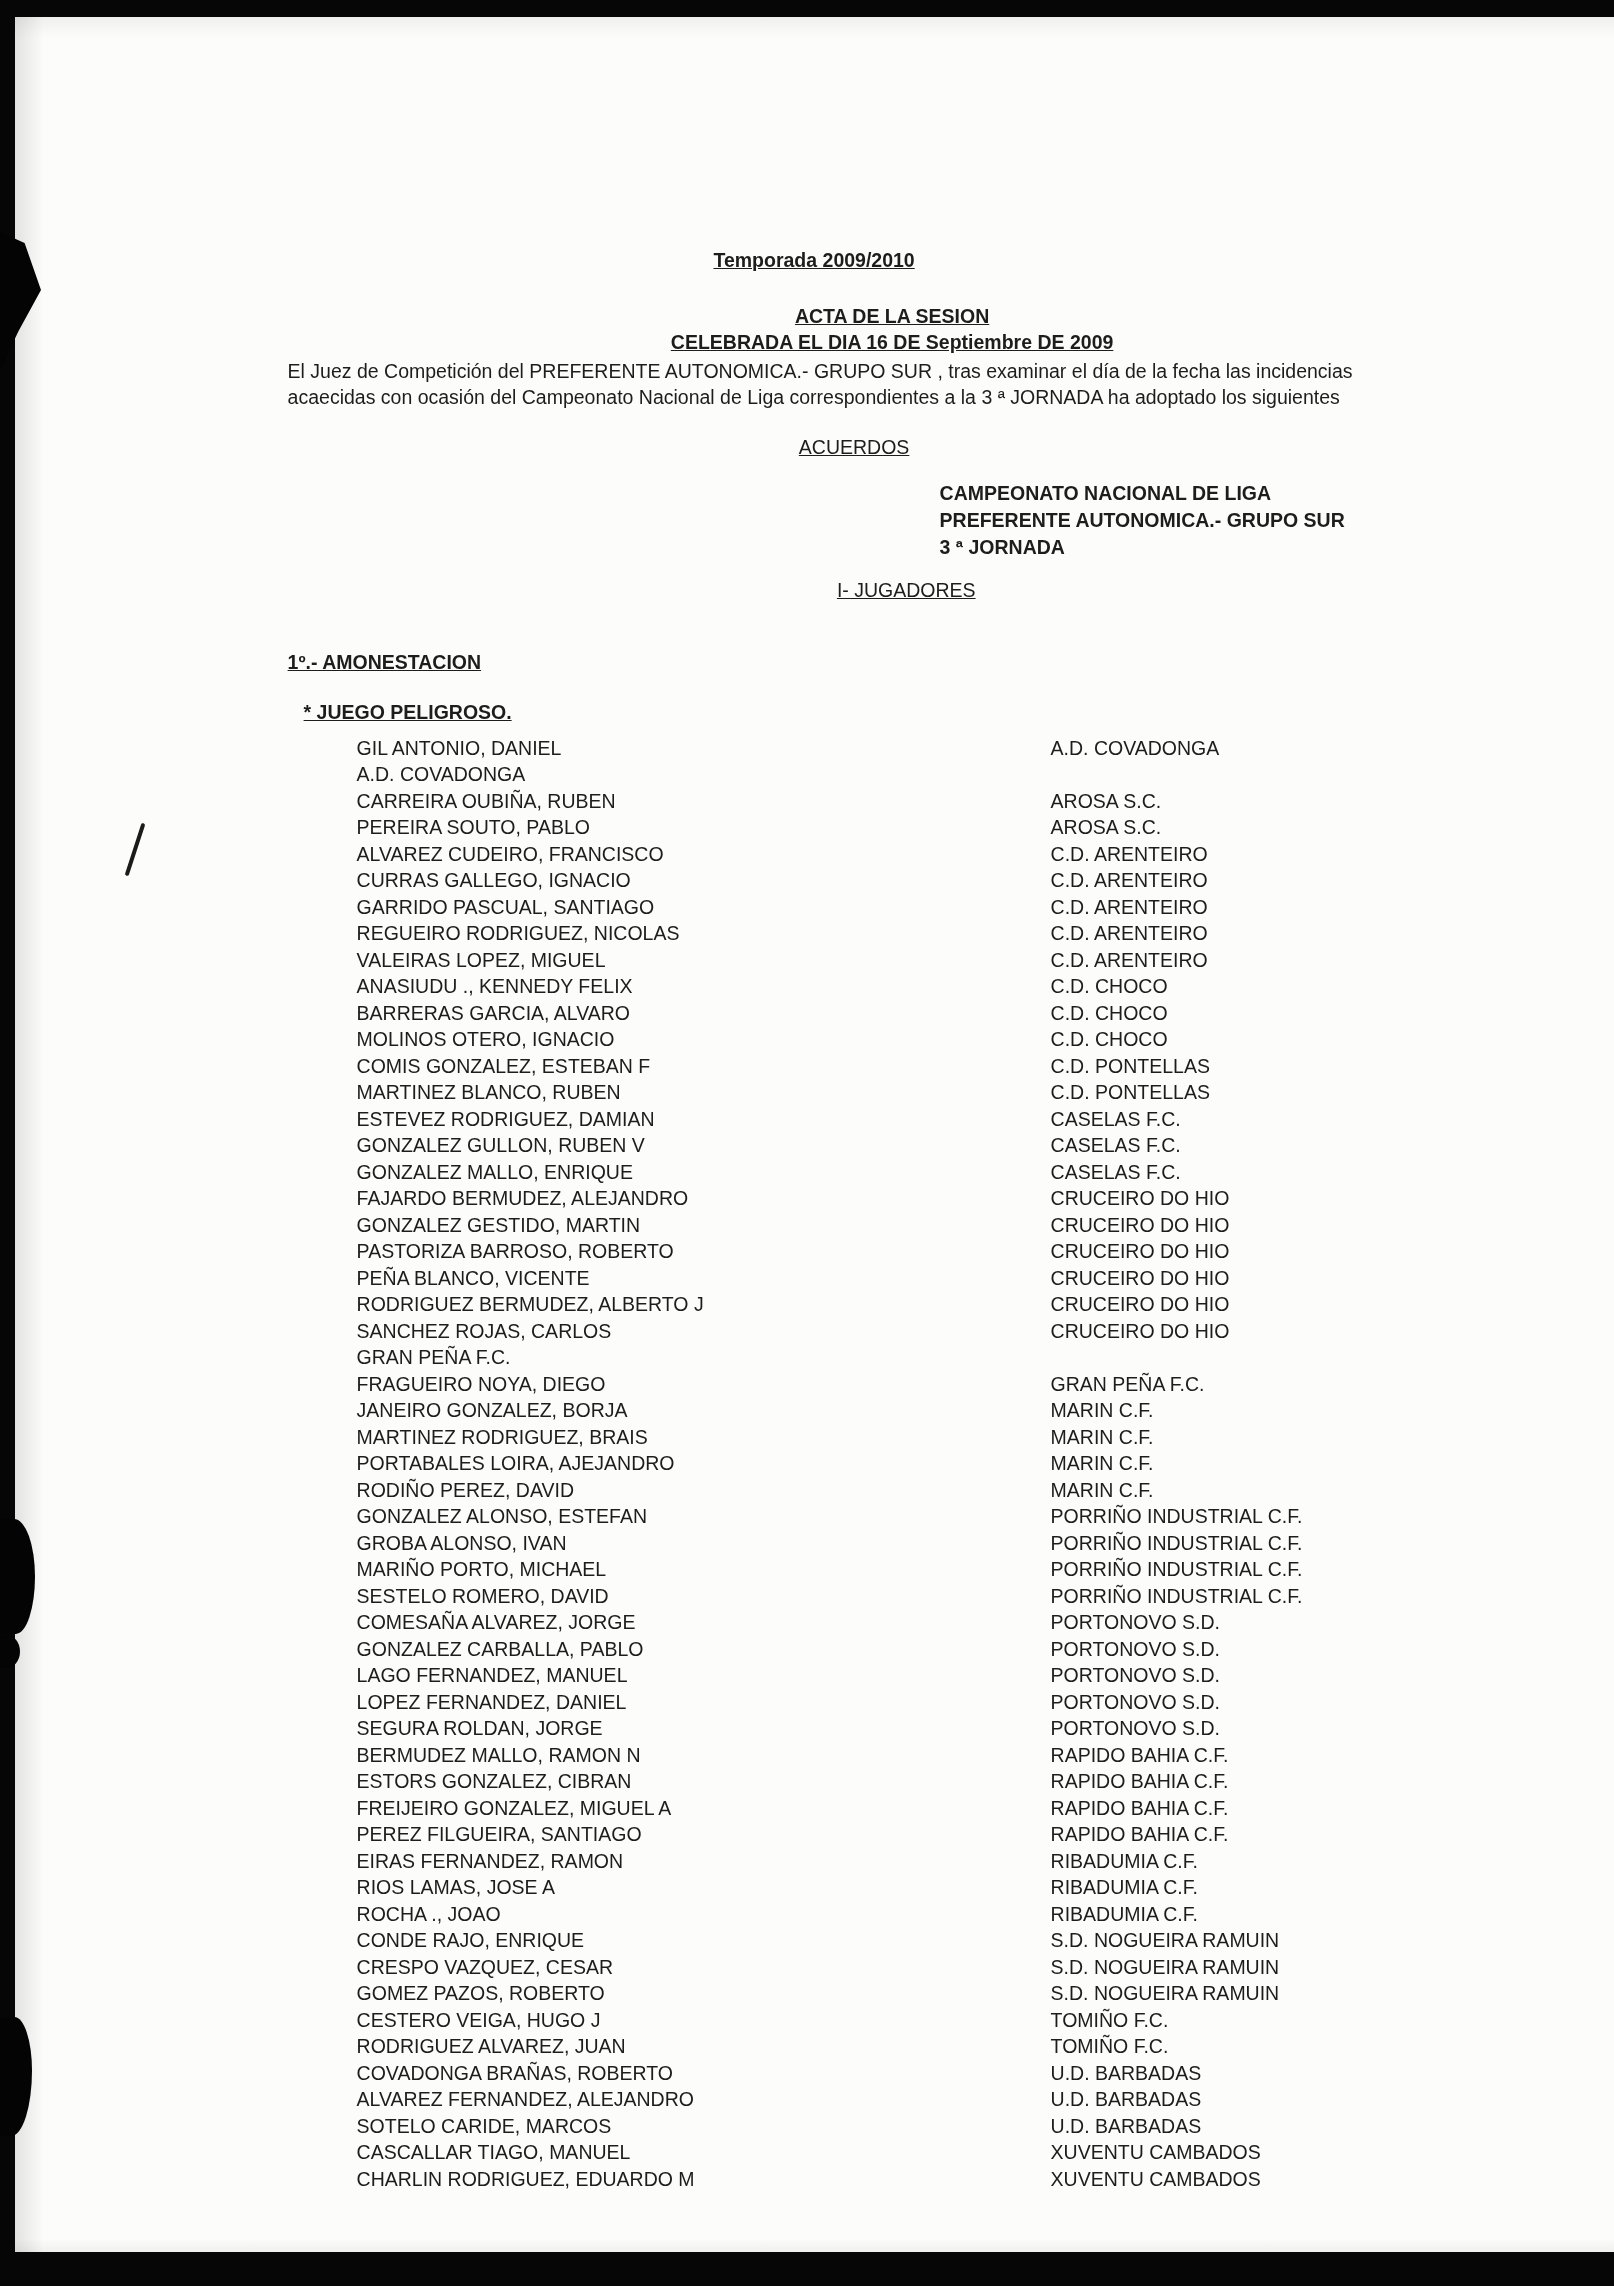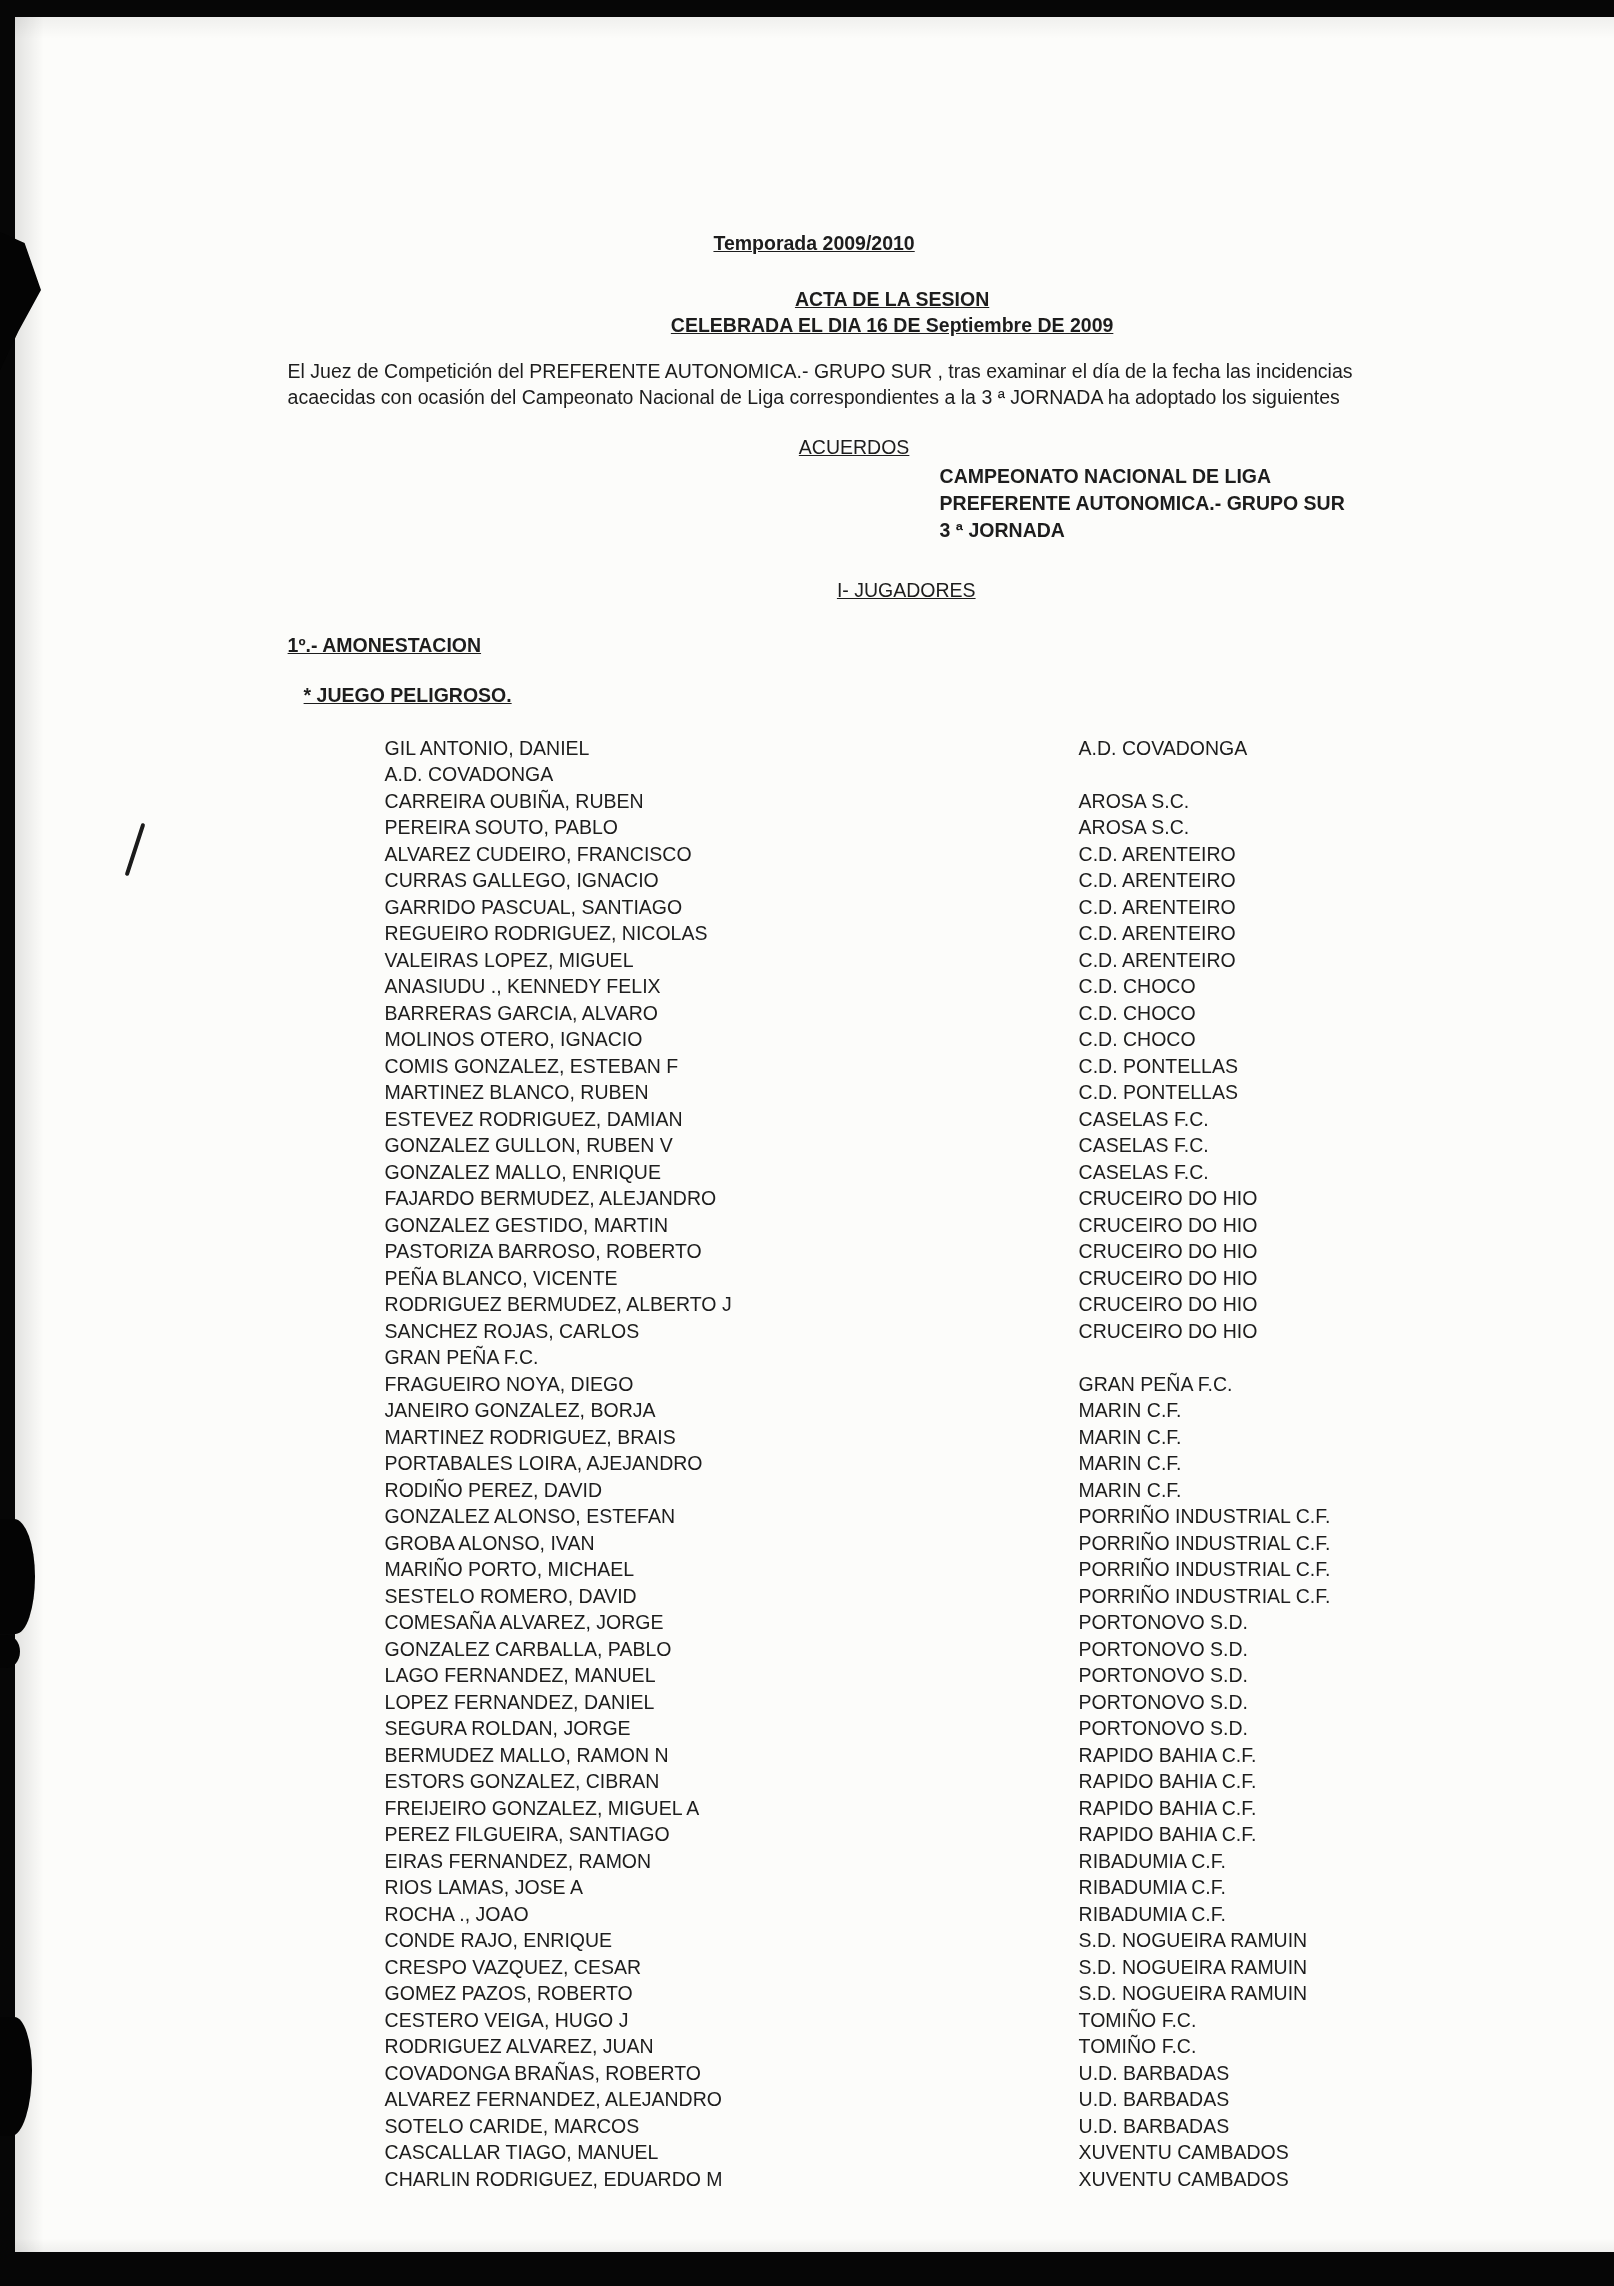--- a/index.html
+++ b/index.html
@@ -23,33 +23,33 @@
     content: "";
     position: absolute; inset: 0;
     background:
       linear-gradient(90deg, rgba(0,0,0,0.10), rgba(0,0,0,0) 29px),
       linear-gradient(180deg, rgba(0,0,0,0.05), rgba(0,0,0,0) 21.5px),
       linear-gradient(0deg, rgba(0,0,0,0.05), rgba(0,0,0,0) 13.7px);
     pointer-events: none;
   }
   .txt { position: absolute; font-size: 19.5px; white-space: nowrap; }
   .u { text-decoration: underline; }
-  .b { font-weight: bold; }
+  .b { font-weight: bold; margin-top: 17px; }
 
   .season       { top: 215px; left: 312px; width: 975px; text-align: center; }
   .title-block  { top: 269px; left: 351px; width: 1053px; text-align: center; line-height: 26px; }
   .intro        { top: 341px; left: 273px; line-height: 26px; }
   .acuerdos     { top: 419px; left: 693px; width: 293px; text-align: center; }
   .competition  { top: 446px; left: 925px; line-height: 27px; }
   .jugadores    { top: 562px; left: 668px; width: 293px; text-align: right; }
   .amonestacion { top: 617px; left: 273px; }
   .juego        { top: 667px; left: 289px; }
 
   .player-list  { position: absolute; top: 718px; left: 342px; width: 1200px;
-                  font-size: 19.5px; line-height: 26.5px; margin-left: 28px; }
+                  font-size: 19.5px; line-height: 26.5px; }
   .player-row   { display: flex; white-space: nowrap; }
   .player-name  { flex: none; width: 694px; }
   .player-club  { flex: none; }
 
   
   .artifact { position: absolute; background: #040404; }
   .blob-top    { left: 0; top: 232px;  width: 41px;  height: 138px;
                  clip-path: polygon(0 0, 60% 8%, 100% 42%, 45% 72%, 0 100%); }
   .blob-mid    { left: 0; top: 1519px; width: 35px;  height: 115px;
                  border-radius: 0 60% 55% 0 / 0 50% 50% 0; }

